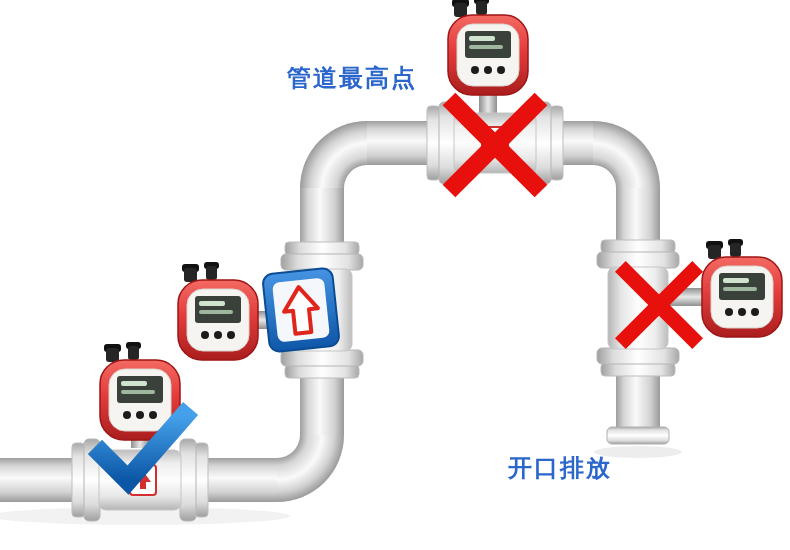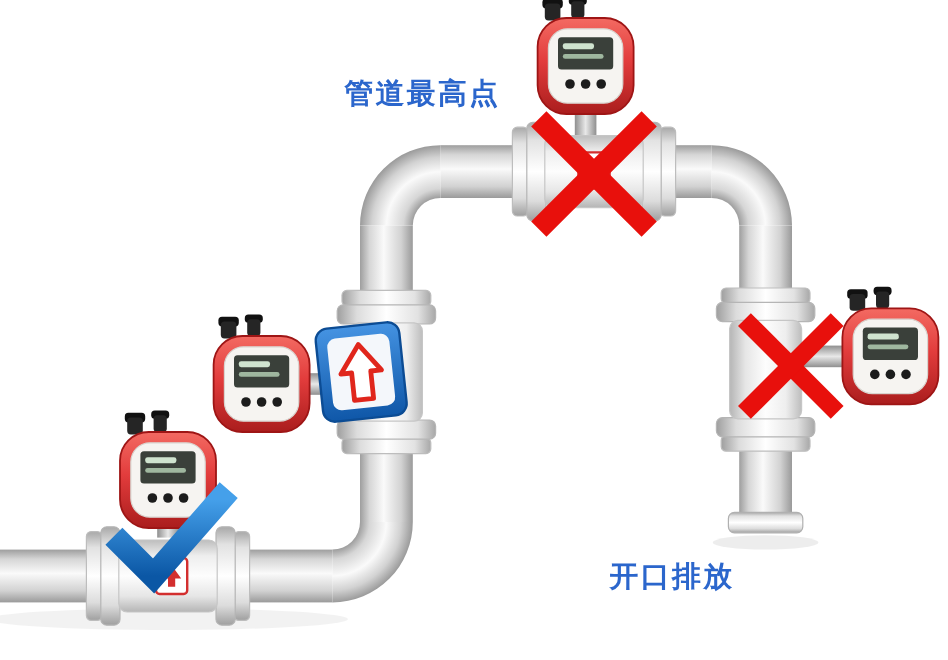--- a/index.html
+++ b/index.html
@@ -7,21 +7,21 @@
     position:relative;width:790px;height:550px;background:#ffffff;
     overflow:hidden;font-family:"Liberation Sans",sans-serif;
   }
   .canvas svg{position:absolute;left:0;top:0;}
   .label{
     position:absolute;color:#2b66cc;font-size:24px;font-weight:700;
     letter-spacing:2px;white-space:nowrap;
   }
   #lbl-top{left:287px;top:62px;}
   #lbl-left{left:64px;top:203px;}
-  #lbl-open{left:508px;top:464px;}
+  #lbl-open{left:508px;top:452px;}
 </style>
 </head>
 <body>
 
 <div class="canvas">
 
 <svg width="790" height="550" viewBox="0 0 790 550">
   <defs>
     <linearGradient id="pipeH" x1="0" y1="0" x2="0" y2="1">
       <stop offset="0" stop-color="#9e9e9e"></stop>

